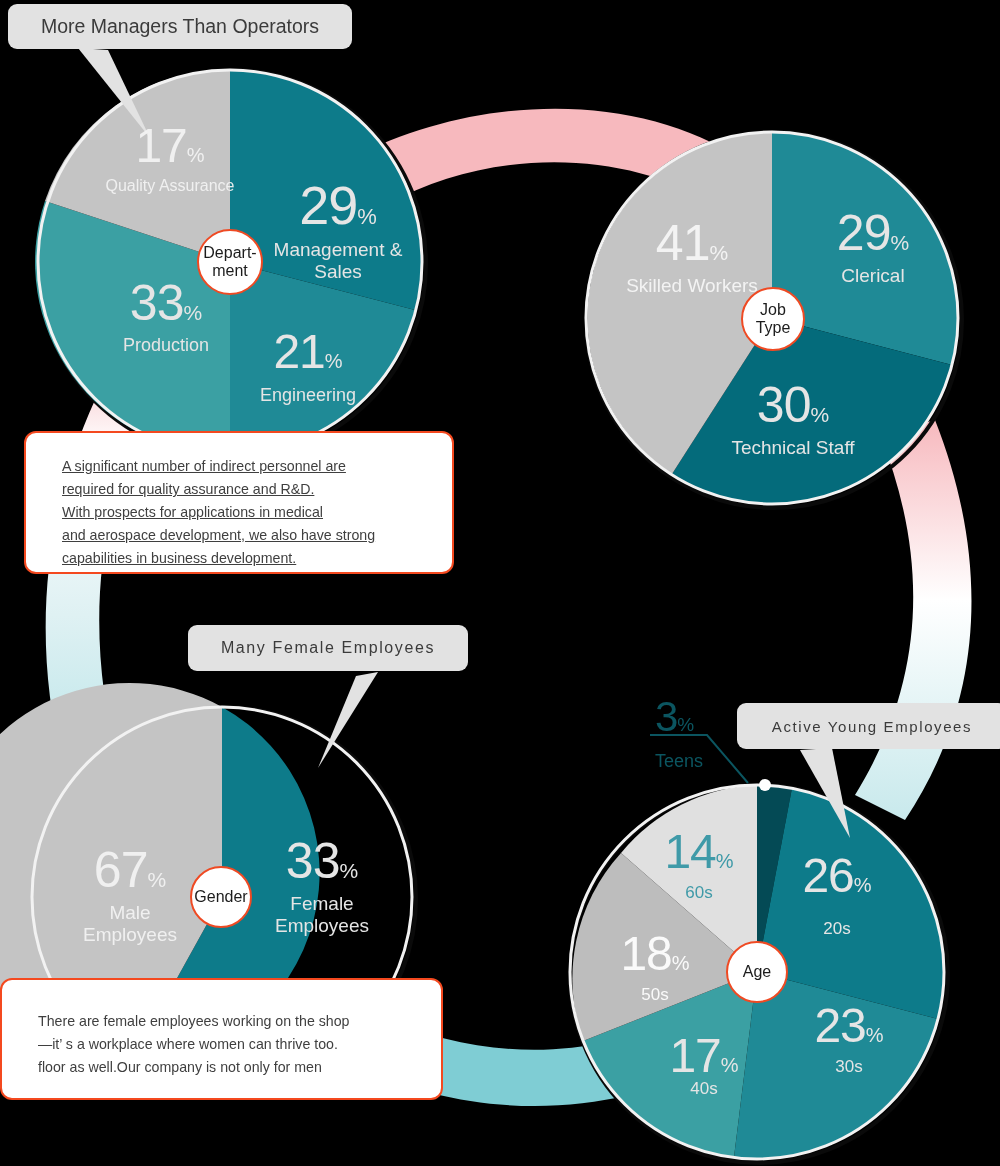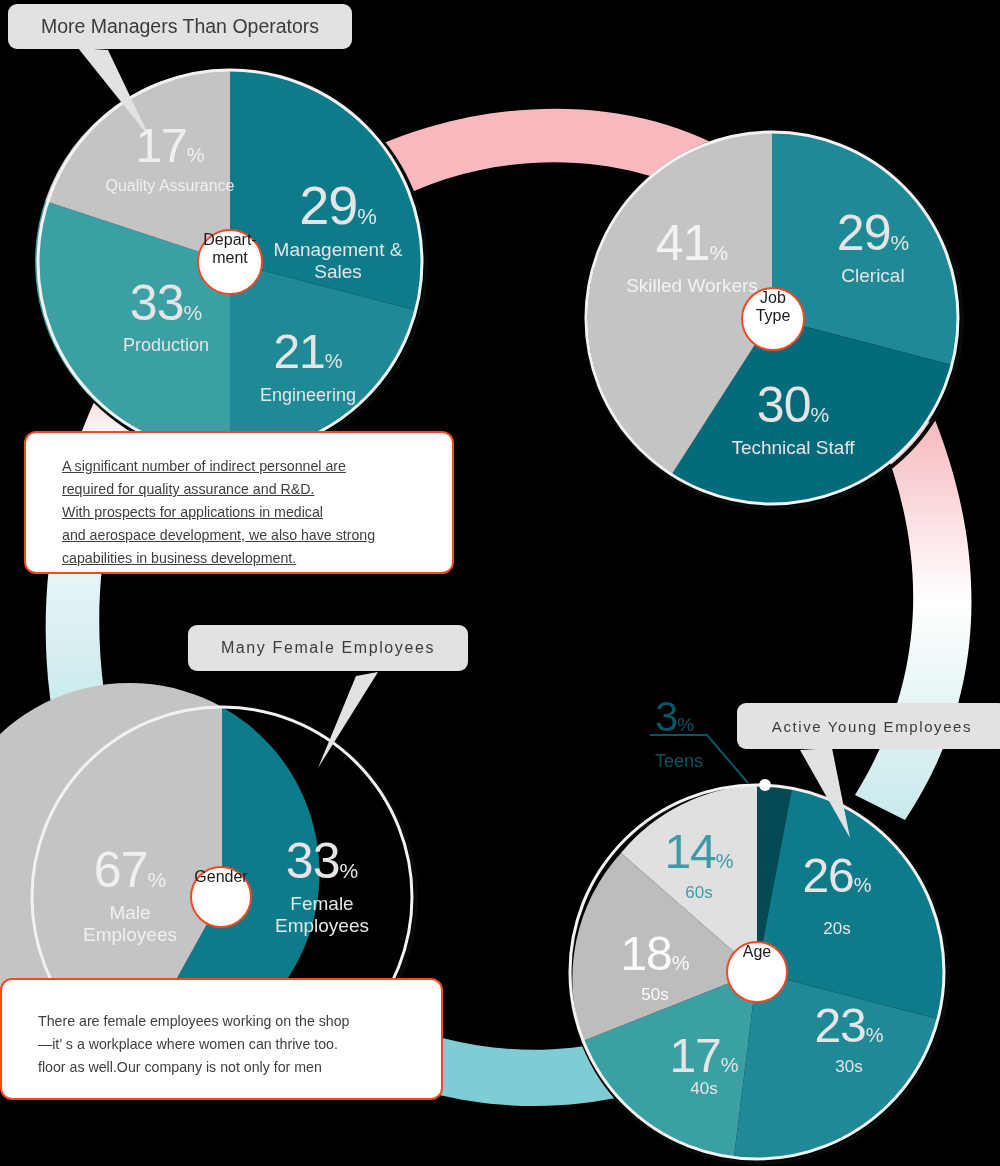--- a/index.html
+++ b/index.html
@@ -16,21 +16,21 @@
   .bubble span{display:block;white-space:nowrap;}
 
   
   .note{position:absolute;z-index:6;background:#fff;border:2px solid #f4491f;
         border-radius:12px;box-sizing:border-box;color:#3f3f3f;
         font-size:14.2px;line-height:1.62;}
   .note p{margin:0;white-space:nowrap;}
 
   
   .badge{position:absolute;z-index:7;background:#fff;border:2.5px solid #ef4a23;
-         border-radius:50%;display:flex;align-items:flex-start;justify-content:center;
+         border-radius:50%;display:flex;align-items:center;justify-content:center;
          text-align:center;color:#1c1c1c;line-height:1.12;box-sizing:border-box;}
 
   
   .plab{position:absolute;z-index:4;text-align:center;color:#e5e5e5;
         line-height:1;pointer-events:none;}
   .plab .num{font-weight:300;letter-spacing:-1px;display:inline-block;}
   .plab .pct{font-weight:300;display:inline-block;}
   .plab .nm{display:block;font-weight:400;}
 
   .teensbox{position:absolute;z-index:6;color:#0b5560;text-align:left;}

